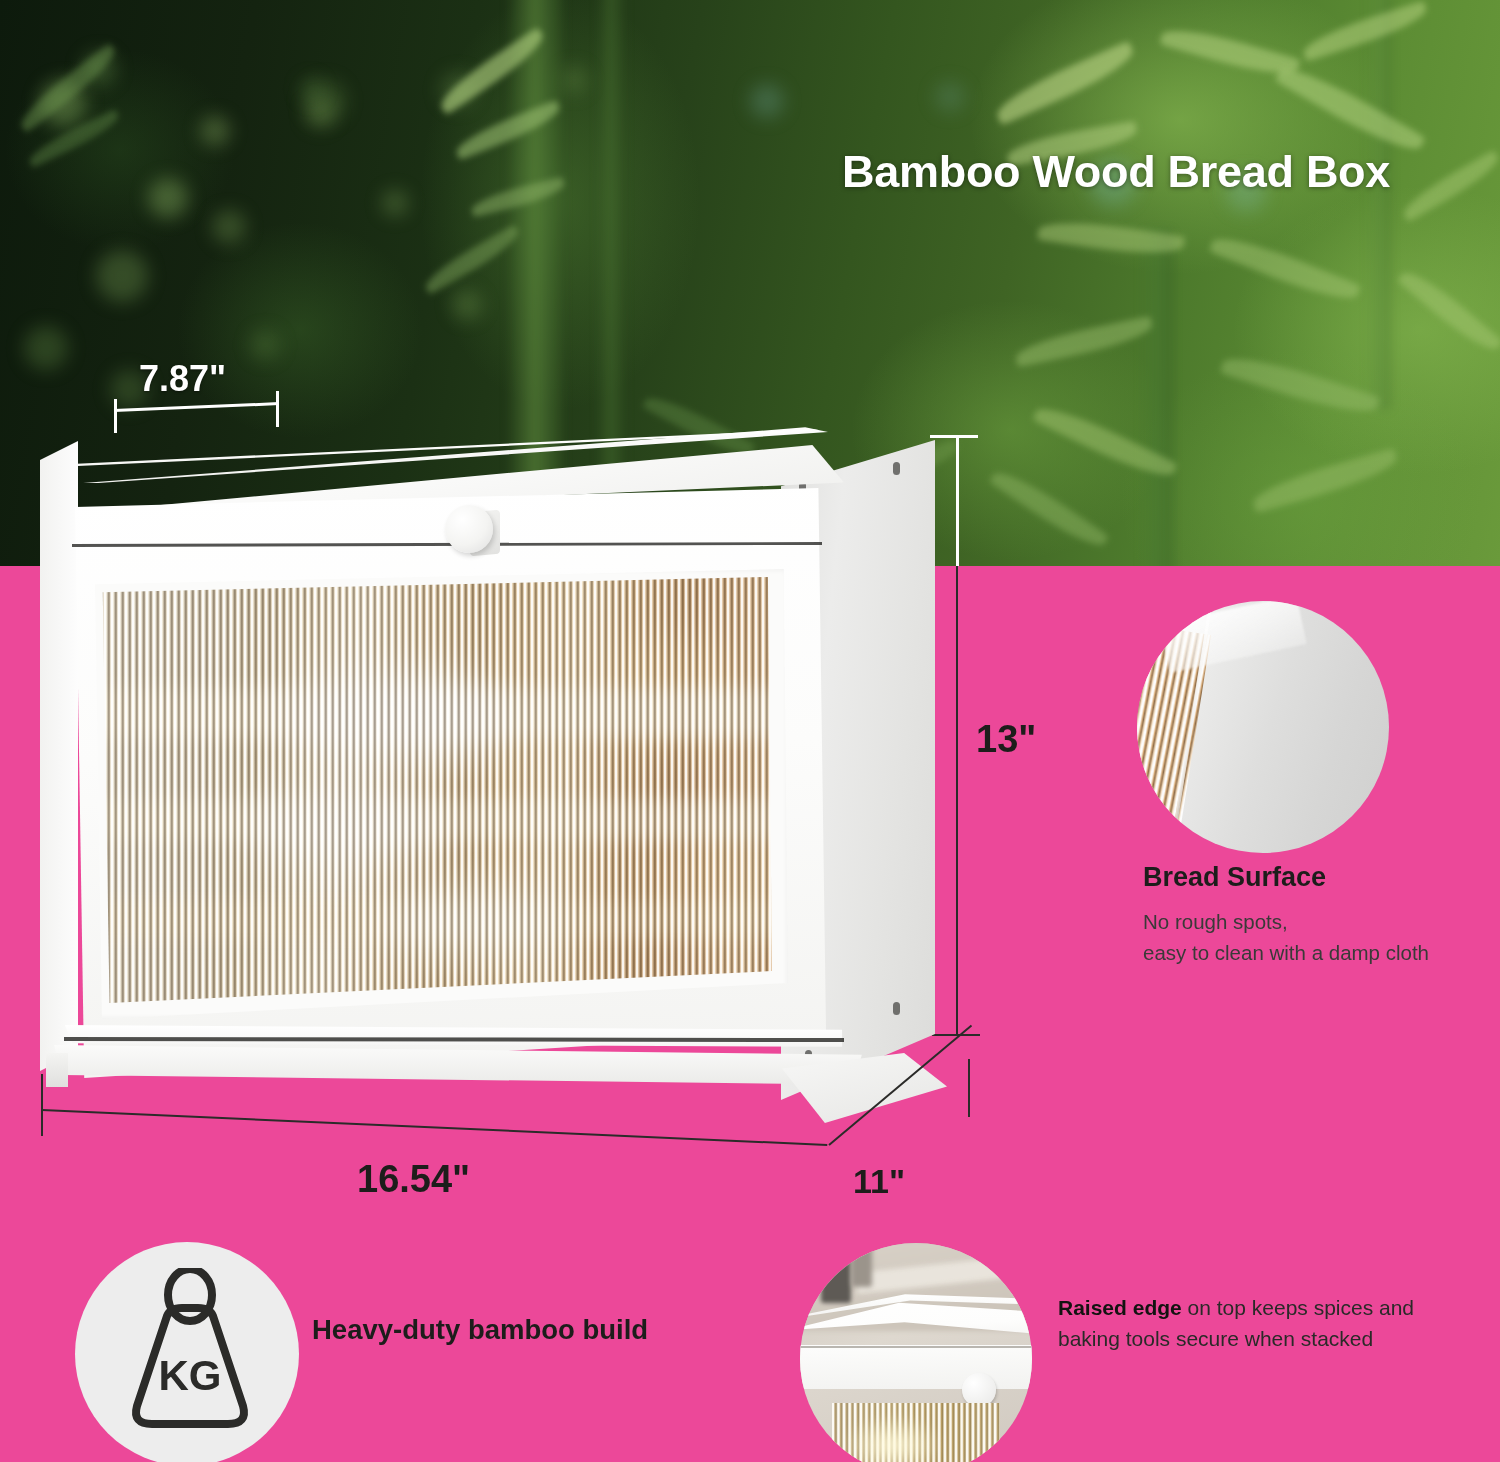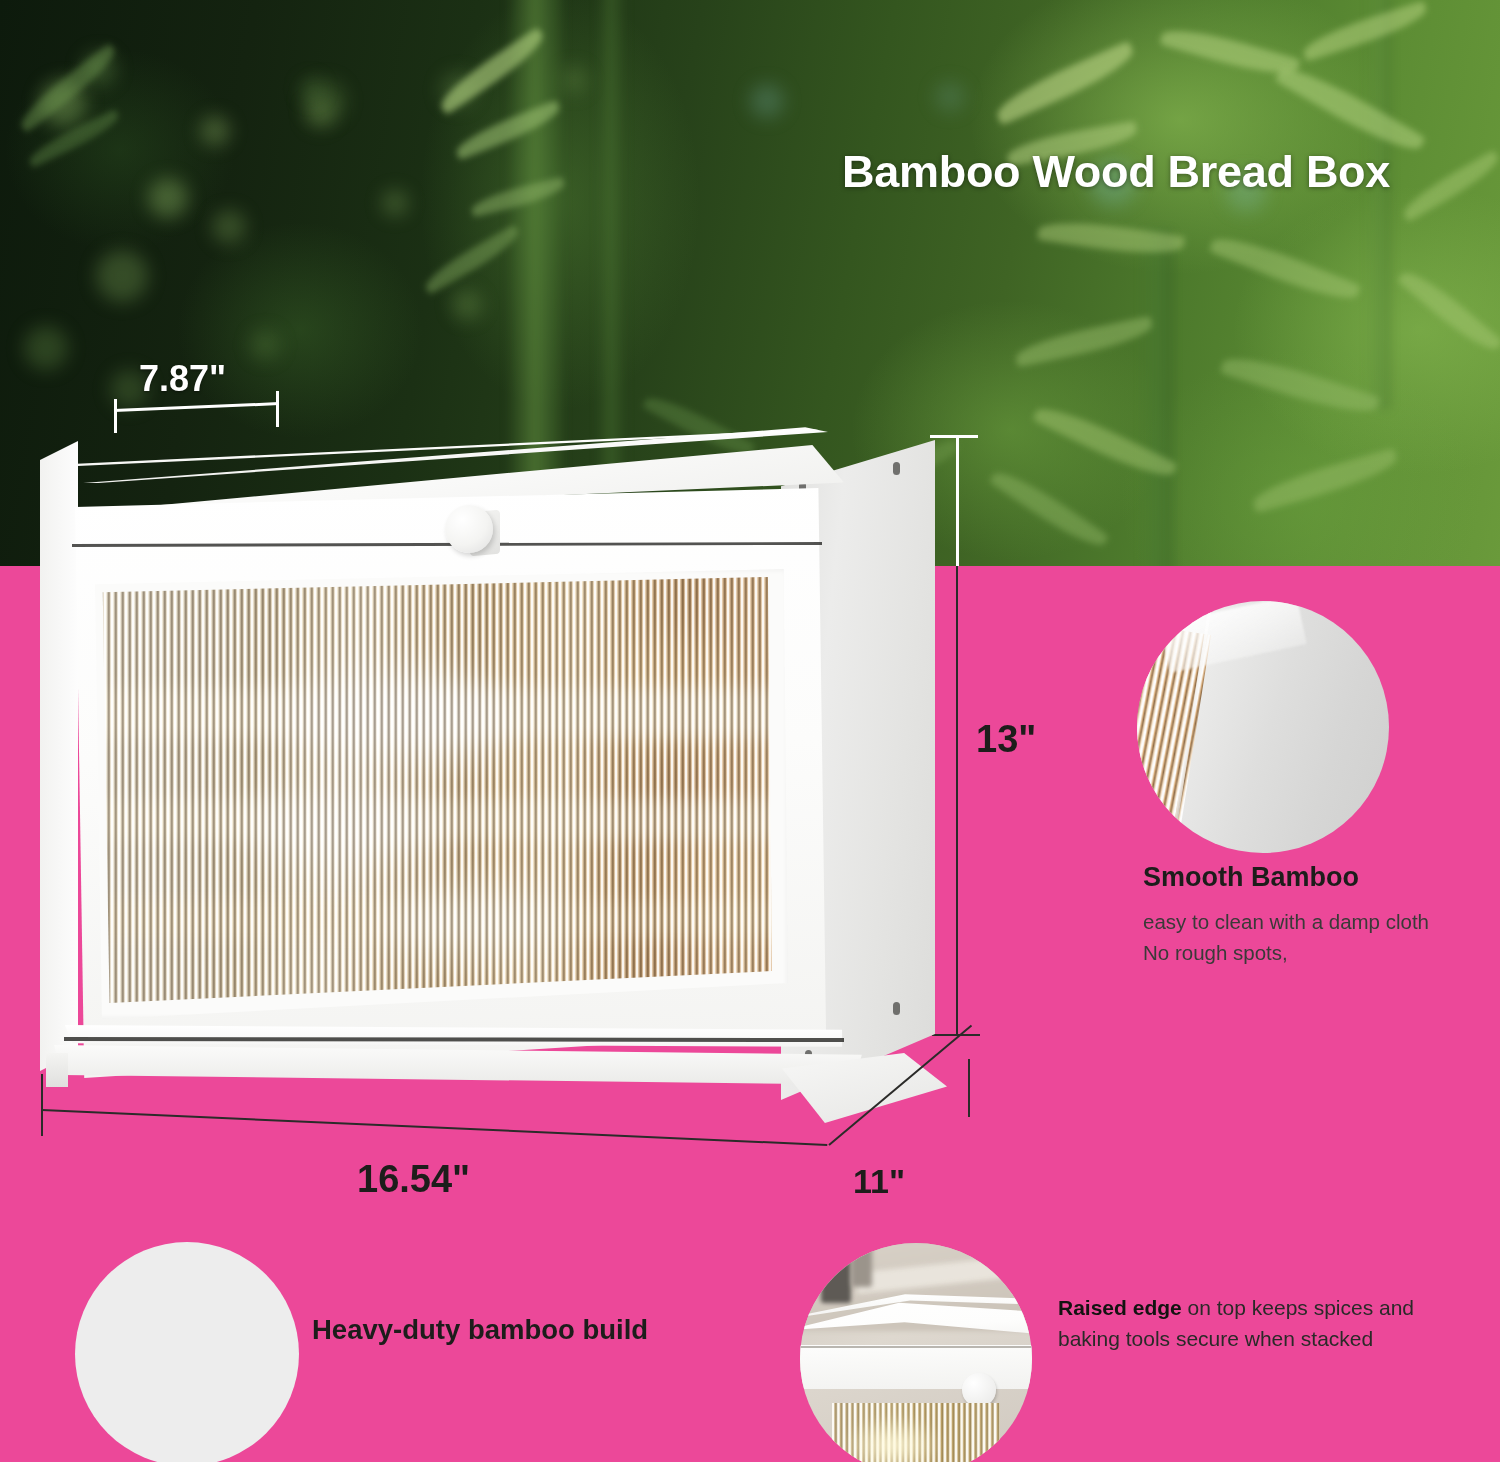--- a/index.html
+++ b/index.html
@@ -373,27 +373,34 @@
 
   <div class="diag" style="left:829px; top:1144px; width:186px; transform:rotate(-40deg);"></div>
   <div class="dimline dark" style="left:968px; top:1059px; width:2px; height:58px;"></div>
   <div class="dimlabel on-white" style="left:853px; top:1162px; font-size:34px;">11"</div>
 
   <div class="ss-circle">
     <div class="fluteband"></div>
     <div class="edgeline"></div>
     <div class="topfacet"></div>
   </div>
-  <div class="ss-title">Smooth Bamboo</div>
+  <div class="ss-title">Bread Surface</div>
   <div class="ss-desc">
+    <div>No rough spots,</div>
     <div>easy to clean with a damp cloth</div>
-    <div>No rough spots,</div>
   </div>
 
   <div class="kg-circle"></div>
+  <div class="kg-icon">
+    <svg viewBox="0 0 140 168" width="140" height="168">
+      <ellipse cx="70" cy="27" rx="22" ry="26" fill="none" stroke="#2b2b29" stroke-width="8"></ellipse>
+      <path d="M 47 48 L 17 138 Q 12 156 32 156 L 108 156 Q 128 156 123 138 L 93 48 Q 90 40 78 40 L 62 40 Q 50 40 47 48 Z" fill="none" stroke="#2b2b29" stroke-width="8" stroke-linejoin="round"></path>
+      <text x="70" y="122" text-anchor="middle" font-family="Liberation Sans, sans-serif" font-size="42" font-weight="bold" fill="#2b2b29">KG</text>
+    </svg>
+  </div>
   <div class="feat1-title">Heavy-duty bamboo build</div>
 
   <div class="re-circle">
     <div class="kwall"></div>
     <div class="kshelf"></div>
     <div class="kjar"></div>
     <div class="kjar2"></div>
     <div class="klip"></div>
     <div class="ktop"></div>
     <div class="kdrawer"></div>

